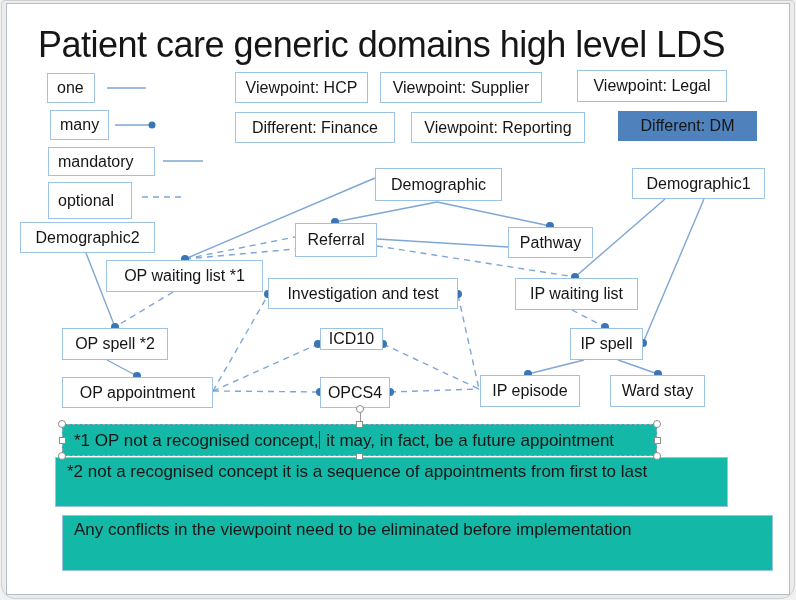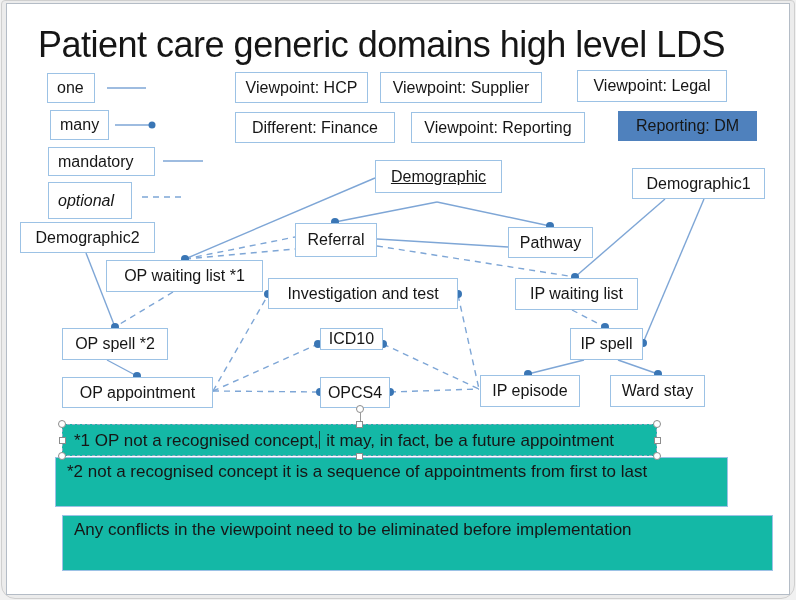--- a/index.html
+++ b/index.html
@@ -105,46 +105,46 @@
 <div id="legend">
     <div class="legend-box" style="left: 47px; top: 73px; width: 48px; height: 30px;">
       <span>one</span>
     </div>
     <div class="legend-box" style="left: 50px; top: 110px; width: 59px; height: 30px;">
       <span>many</span>
     </div>
     <div class="legend-box" style="left: 48px; top: 147px; width: 107px; height: 29px;">
       <span>mandatory</span>
     </div>
-    <div class="legend-box" style="left: 48px; top: 182px; width: 84px; height: 37px; font-style: italic;">
+    <div class="legend-box" style="left: 48px; top: 182px; width: 84px; height: 37px;">
       <span>optional</span>
     </div>
   </div>
 <div id="viewpoints">
     <div class="vpbtn" style="left: 235px; top: 72px; width: 133px; height: 31px;">
       <span>Viewpoint: HCP</span>
     </div>
     <div class="vpbtn" style="left: 380px; top: 72px; width: 162px; height: 31px;">
       <span>Viewpoint: Supplier</span>
     </div>
     <div class="vpbtn" style="left: 577px; top: 70px; width: 150px; height: 32px;">
       <span>Viewpoint: Legal</span>
     </div>
     <div class="vpbtn" style="left: 235px; top: 112px; width: 160px; height: 31px;">
       <span>Different: Finance</span>
     </div>
     <div class="vpbtn" style="left: 403px; top: 112px; width: 174px; height: 31px; margin-left: 8px;">
       <span>Viewpoint: Reporting</span>
     </div>
     <div class="vpbtn active" style="left: 618px; top: 111px; width: 139px; height: 30px;">
-      <span>Reporting: DM</span>
+      <span>Different: DM</span>
     </div>
   </div>
 <div id="nodes">
-    <div class="node" style="left: 375px; top: 160px; width: 127px; height: 33px; text-decoration: underline;">
+    <div class="node" style="left: 375px; top: 168px; width: 127px; height: 33px;">
       <span>Demographic</span>
     </div>
     <div class="node" style="left: 632px; top: 168px; width: 133px; height: 31px;">
       <span>Demographic1</span>
     </div>
     <div class="node" style="left: 20px; top: 222px; width: 135px; height: 31px;">
       <span>Demographic2</span>
     </div>
     <div class="node" style="left: 295px; top: 223px; width: 82px; height: 34px;">
       <span>Referral</span>

